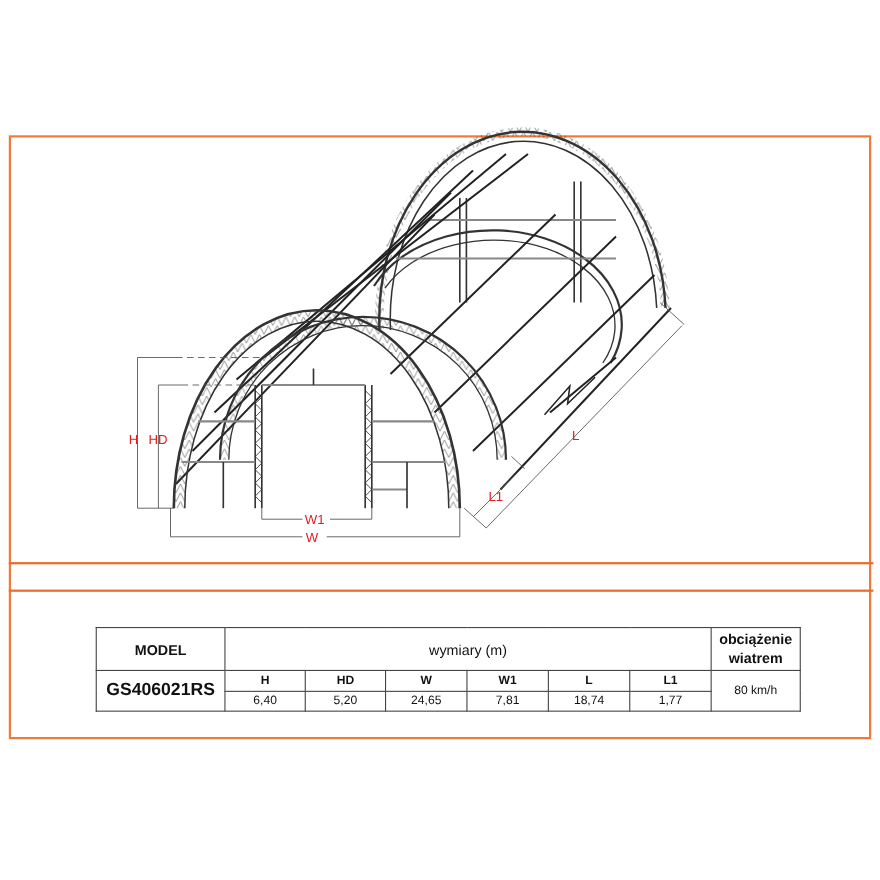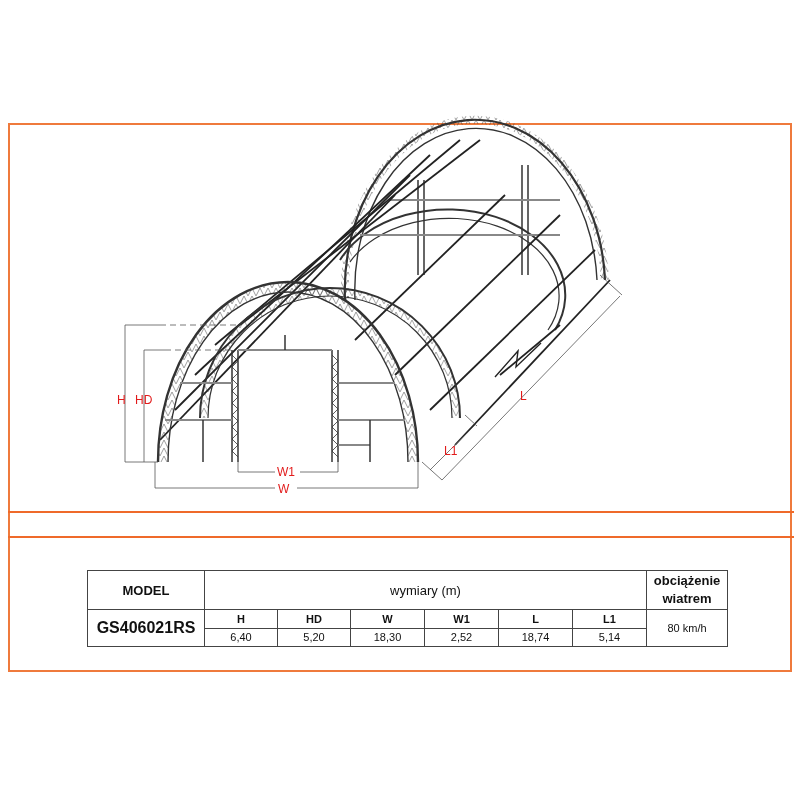--- a/index.html
+++ b/index.html
@@ -142,19 +142,19 @@
     <td class="sub-h">HD</td>
     <td class="sub-h" style="width:73px">W</td>
     <td class="sub-h" style="width:73px">W1</td>
     <td class="sub-h" style="width:73px">L</td>
     <td class="sub-h" style="width:73px">L1</td>
     <td class="wind-v" rowspan="2">80 km/h</td>
   </tr>
   <tr>
     <td class="sub-v">6,40</td>
     <td class="sub-v">5,20</td>
-    <td class="sub-v">18,30</td>
-    <td class="sub-v">2,52</td>
+    <td class="sub-v">24,65</td>
+    <td class="sub-v">7,81</td>
     <td class="sub-v">18,74</td>
-    <td class="sub-v">5,14</td>
+    <td class="sub-v">1,77</td>
   </tr>
 </tbody>
   </table>
 
 </body></html>

